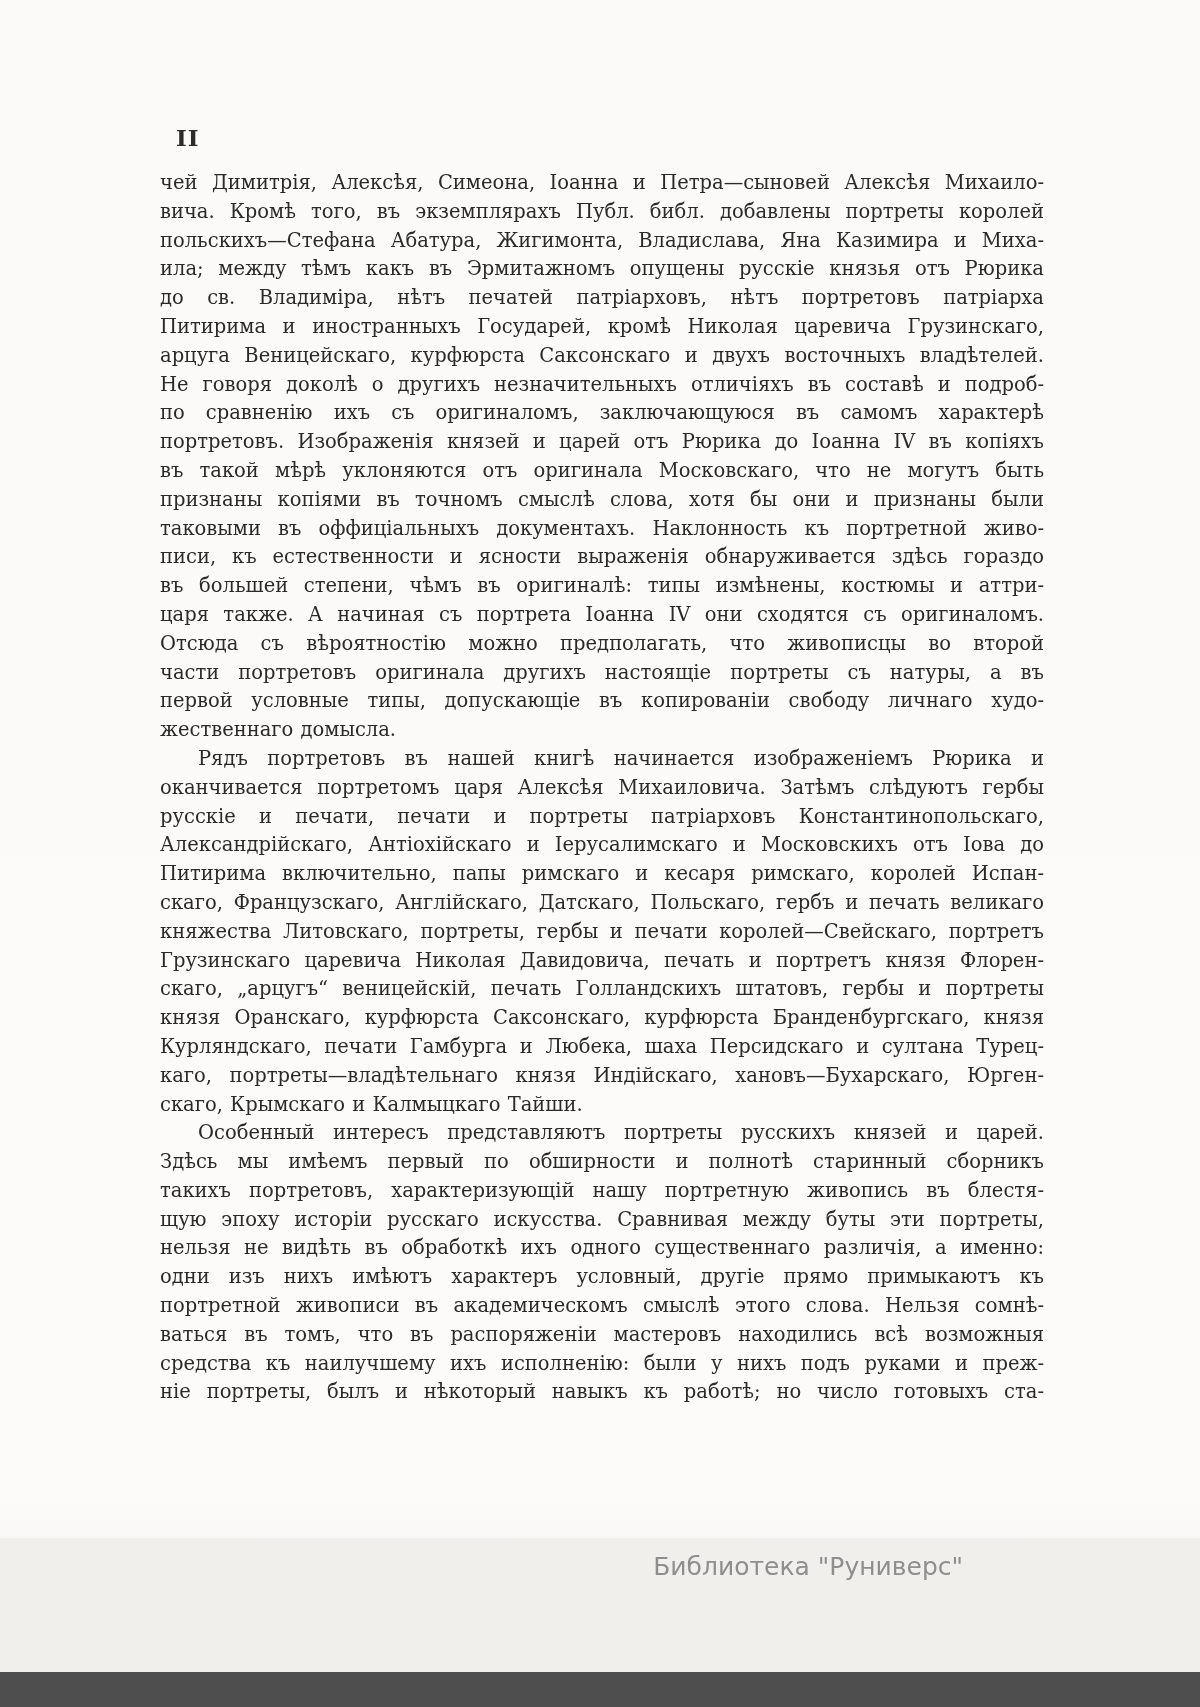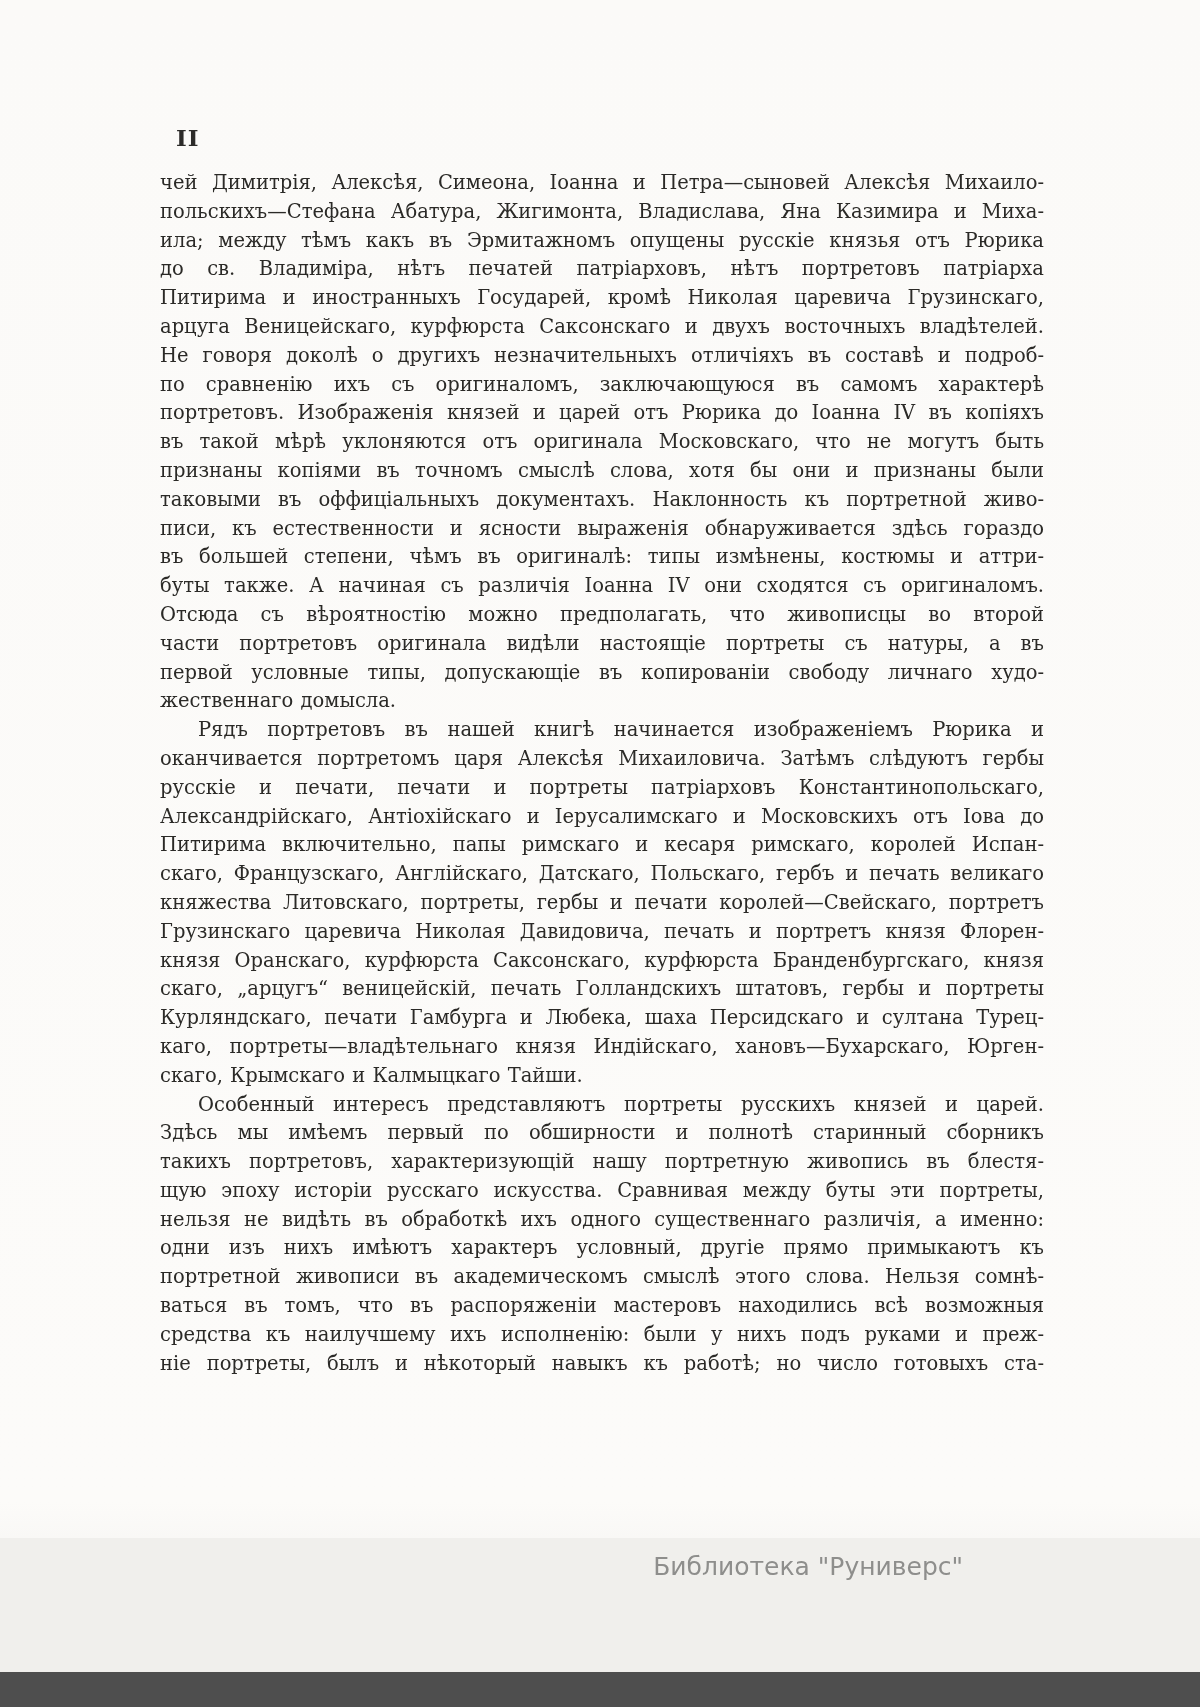--- a/index.html
+++ b/index.html
@@ -82,50 +82,51 @@
 </head>
 <body>
 
 <div class="scan-page">
 
   <div class="page-number">II</div>
 
   <div class="text-block">
       <div class="para">
         <div class="line">чей Димитрія, Алексѣя, Симеона, Іоанна и Петра—сыновей Алексѣя Михаило-</div>
+        <div class="line">вича. Кромѣ того, въ экземплярахъ Публ. библ. добавлены портреты королей</div>
         <div class="line">польскихъ—Стефана Абатура, Жигимонта, Владислава, Яна Казимира и Миха-</div>
         <div class="line">ила; между тѣмъ какъ въ Эрмитажномъ опущены русскіе князья отъ Рюрика</div>
         <div class="line">до св. Владиміра, нѣтъ печатей патріарховъ, нѣтъ портретовъ патріарха</div>
         <div class="line">Питирима и иностранныхъ Государей, кромѣ Николая царевича Грузинскаго,</div>
         <div class="line">арцуга Веницейскаго, курфюрста Саксонскаго и двухъ восточныхъ владѣтелей.</div>
         <div class="line">Не говоря доколѣ о другихъ незначительныхъ отличіяхъ въ составѣ и подроб-</div>
         <div class="line">по сравненію ихъ съ оригиналомъ, заключающуюся въ самомъ характерѣ</div>
         <div class="line">портретовъ. Изображенія князей и царей отъ Рюрика до Іоанна IV въ копіяхъ</div>
         <div class="line">въ такой мѣрѣ уклоняются отъ оригинала Московскаго, что не могутъ быть</div>
         <div class="line">признаны копіями въ точномъ смыслѣ слова, хотя бы они и признаны были</div>
         <div class="line">таковыми въ оффиціальныхъ документахъ. Наклонность къ портретной живо-</div>
         <div class="line">писи, къ естественности и ясности выраженія обнаруживается здѣсь гораздо</div>
         <div class="line">въ большей степени, чѣмъ въ оригиналѣ: типы измѣнены, костюмы и аттри-</div>
-        <div class="line">буты также. А начиная съ различія Іоанна IV они сходятся съ оригиналомъ.</div>
+        <div class="line">царя также. А начиная съ портрета Іоанна IV они сходятся съ оригиналомъ.</div>
         <div class="line">Отсюда съ вѣроятностію можно предполагать, что живописцы во второй</div>
-        <div class="line">части портретовъ оригинала видѣли настоящіе портреты съ натуры, а въ</div>
+        <div class="line">части портретовъ оригинала другихъ настоящіе портреты съ натуры, а въ</div>
         <div class="line">первой условные типы, допускающіе въ копированіи свободу личнаго худо-</div>
         <div class="line no-just">жественнаго домысла.</div>
       </div>
       <div class="para indent">
         <div class="line">Рядъ портретовъ въ нашей книгѣ начинается изображеніемъ Рюрика и</div>
         <div class="line">оканчивается портретомъ царя Алексѣя Михаиловича. Затѣмъ слѣдуютъ гербы</div>
         <div class="line">русскіе и печати, печати и портреты патріарховъ Константинопольскаго,</div>
         <div class="line">Александрійскаго, Антіохійскаго и Іерусалимскаго и Московскихъ отъ Іова до</div>
         <div class="line">Питирима включительно, папы римскаго и кесаря римскаго, королей Испан-</div>
         <div class="line">скаго, Французскаго, Англійскаго, Датскаго, Польскаго, гербъ и печать великаго</div>
         <div class="line">княжества Литовскаго, портреты, гербы и печати королей—Свейскаго, портретъ</div>
         <div class="line">Грузинскаго царевича Николая Давидовича, печать и портретъ князя Флорен-</div>
+        <div class="line">скаго, „арцугъ“ веницейскій, печать Голландскихъ штатовъ, гербы и портреты</div>
         <div class="line">князя Оранскаго, курфюрста Саксонскаго, курфюрста Бранденбургскаго, князя</div>
-        <div class="line">скаго, „арцугъ“ веницейскій, печать Голландскихъ штатовъ, гербы и портреты</div>
         <div class="line">Курляндскаго, печати Гамбурга и Любека, шаха Персидскаго и султана Турец-</div>
         <div class="line">каго, портреты—владѣтельнаго князя Индійскаго, хановъ—Бухарскаго, Юрген-</div>
         <div class="line no-just">скаго, Крымскаго и Калмыцкаго Тайши.</div>
       </div>
       <div class="para indent">
         <div class="line">Особенный интересъ представляютъ портреты русскихъ князей и царей.</div>
         <div class="line">Здѣсь мы имѣемъ первый по обширности и полнотѣ старинный сборникъ</div>
         <div class="line">такихъ портретовъ, характеризующій нашу портретную живопись въ блестя-</div>
         <div class="line">щую эпоху исторіи русскаго искусства. Сравнивая между буты эти портреты,</div>
         <div class="line">нельзя не видѣть въ обработкѣ ихъ одного существеннаго различія, а именно:</div>

